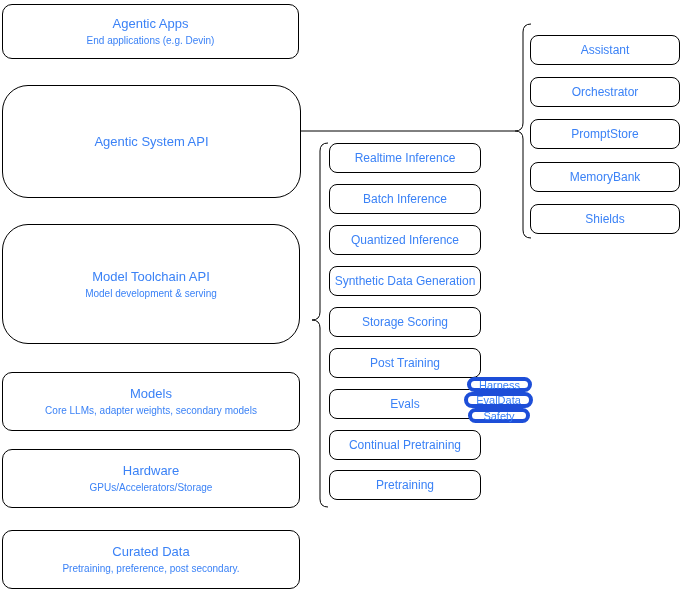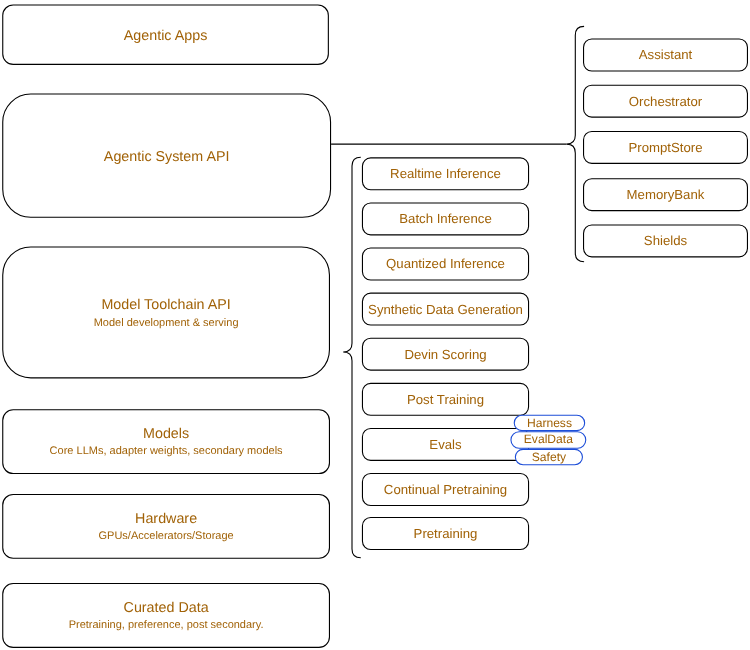--- a/index.html
+++ b/index.html
@@ -2,41 +2,41 @@
 <html><head>
 <meta charset="utf-8">
 <style>
   html, body { margin: 0; padding: 0; background: #ffffff; }
   .canvas {
     position: relative;
     width: 682px;
     height: 591px;
     background: #ffffff;
     font-family: "Liberation Sans", sans-serif;
-    color: #a16207;
+    color: #3b82f6;
     overflow: hidden;
   }
   .node {
     position: absolute;
     box-sizing: border-box;
     border: 1px solid #000000;
     background: #ffffff;
     display: flex;
     flex-direction: column;
     align-items: center;
     justify-content: center;
     text-align: center;
   }
   .node .title { font-size: 13px; line-height: 17px; white-space: nowrap; }
   .node .subtitle { font-size: 10px; line-height: 14px; margin-top: 2px; white-space: nowrap; }
   .node .label { font-size: 12px; line-height: 14px; white-space: nowrap; }
   .pill {
     position: absolute;
     box-sizing: border-box;
-    border: 1px solid #1d4ed8;
+    border: 4px solid #1d4ed8;
     border-radius: 8px;
     background: #ffffff;
     display: flex;
     align-items: center;
     justify-content: center;
     font-size: 11px;
     line-height: 12px;
     white-space: nowrap;
     z-index: 3;
   }
@@ -56,20 +56,21 @@
 
   <svg class="overlay" width="682" height="591" viewBox="0 0 682 591">
     <path d="M301,131 H515"></path>
     <path d="M328,143 Q320,143 320,151 L320,312 Q320,320 312,320 Q320,320 320,328 L320,499 Q320,507 328,507"></path>
     <path d="M531,24 Q523,24 523,32 L523,123 Q523,131 515,131 Q523,131 523,139 L523,230 Q523,238 531,238"></path>
   </svg>
 
   <div>
     <div class="node" style="left:2px;top:4px;width:297px;height:55px;border-radius:10px;">
       <div class="title">Agentic Apps</div>
+      <div class="subtitle">End applications (e.g. Devin)</div>
     </div>
 
     <div class="node" style="left:2px;top:85px;width:299px;height:113px;border-radius:26px;">
       <div class="title">Agentic System API</div>
     </div>
 
     <div class="node" style="left:2px;top:224px;width:298px;height:120px;border-radius:26px;">
       <div class="title">Model Toolchain API</div>
       <div class="subtitle">Model development &amp; serving</div>
     </div>
@@ -97,21 +98,21 @@
     <div class="node" style="left:329px;top:184px;width:152px;height:30px;border-radius:8px;">
       <div class="label">Batch Inference</div>
     </div>
     <div class="node" style="left:329px;top:225px;width:152px;height:30px;border-radius:8px;">
       <div class="label">Quantized Inference</div>
     </div>
     <div class="node" style="left:329px;top:266px;width:152px;height:30px;border-radius:8px;">
       <div class="label">Synthetic Data Generation</div>
     </div>
     <div class="node" style="left:329px;top:307px;width:152px;height:30px;border-radius:8px;">
-      <div class="label">Devin Scoring</div>
+      <div class="label">Storage Scoring</div>
     </div>
     <div class="node" style="left:329px;top:348px;width:152px;height:30px;border-radius:8px;">
       <div class="label">Post Training</div>
     </div>
     <div class="node" style="left:329px;top:389px;width:152px;height:30px;border-radius:8px;justify-content:center;">
       <div class="label">Evals</div>
     </div>
     <div class="node" style="left:329px;top:430px;width:152px;height:30px;border-radius:8px;">
       <div class="label">Continual Pretraining</div>
     </div>

